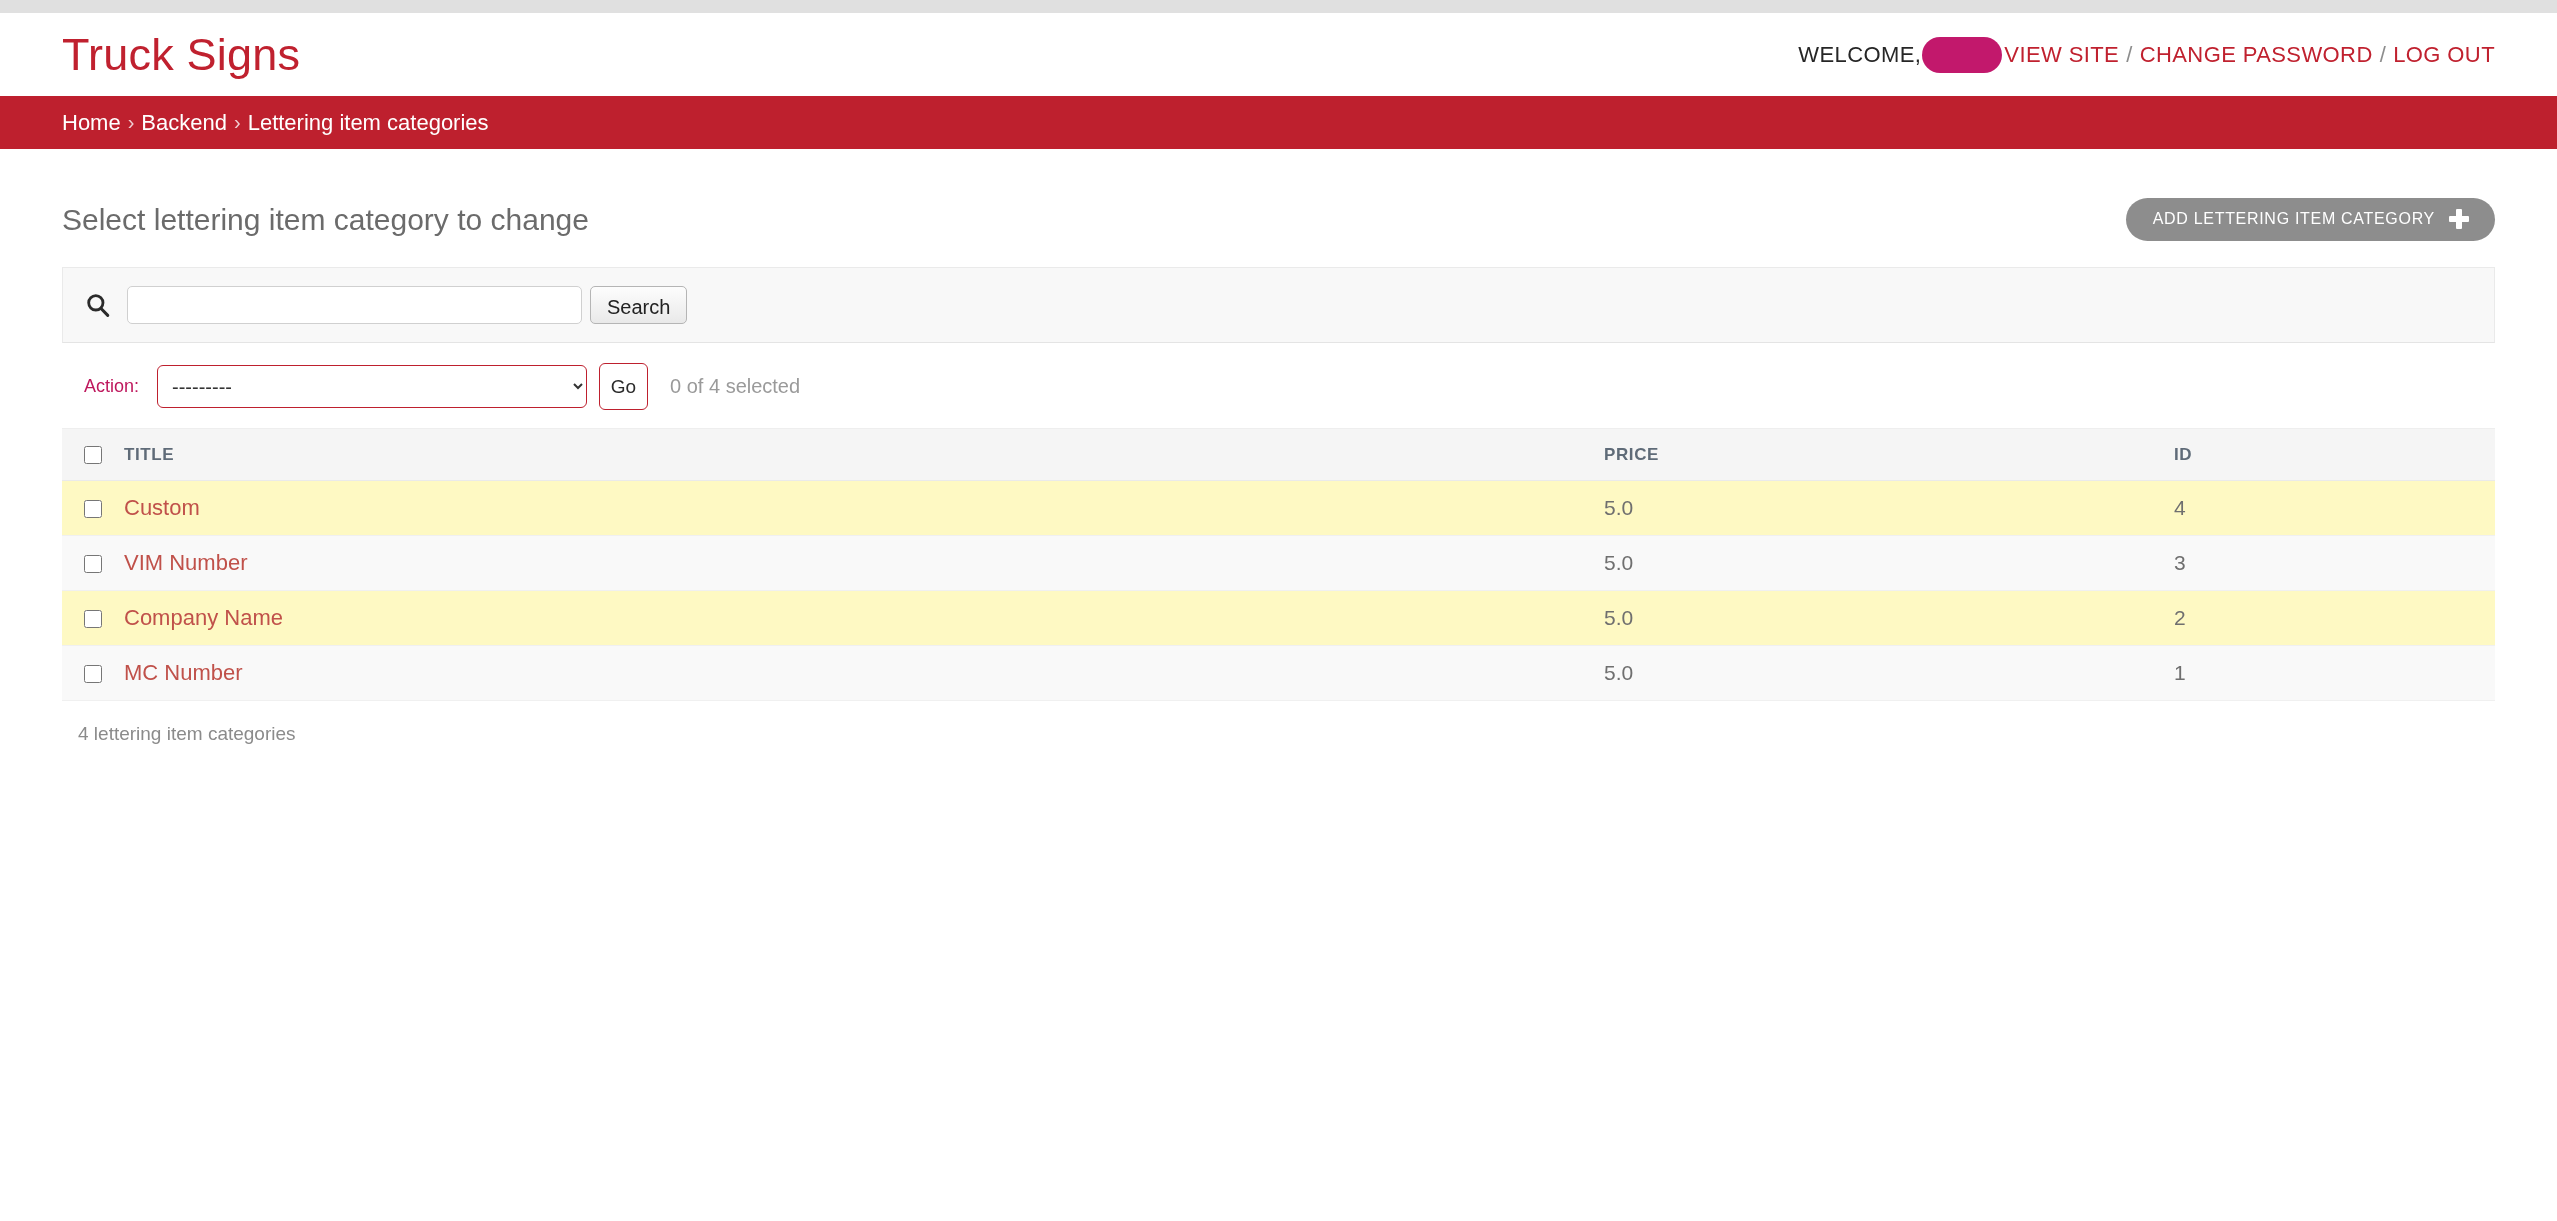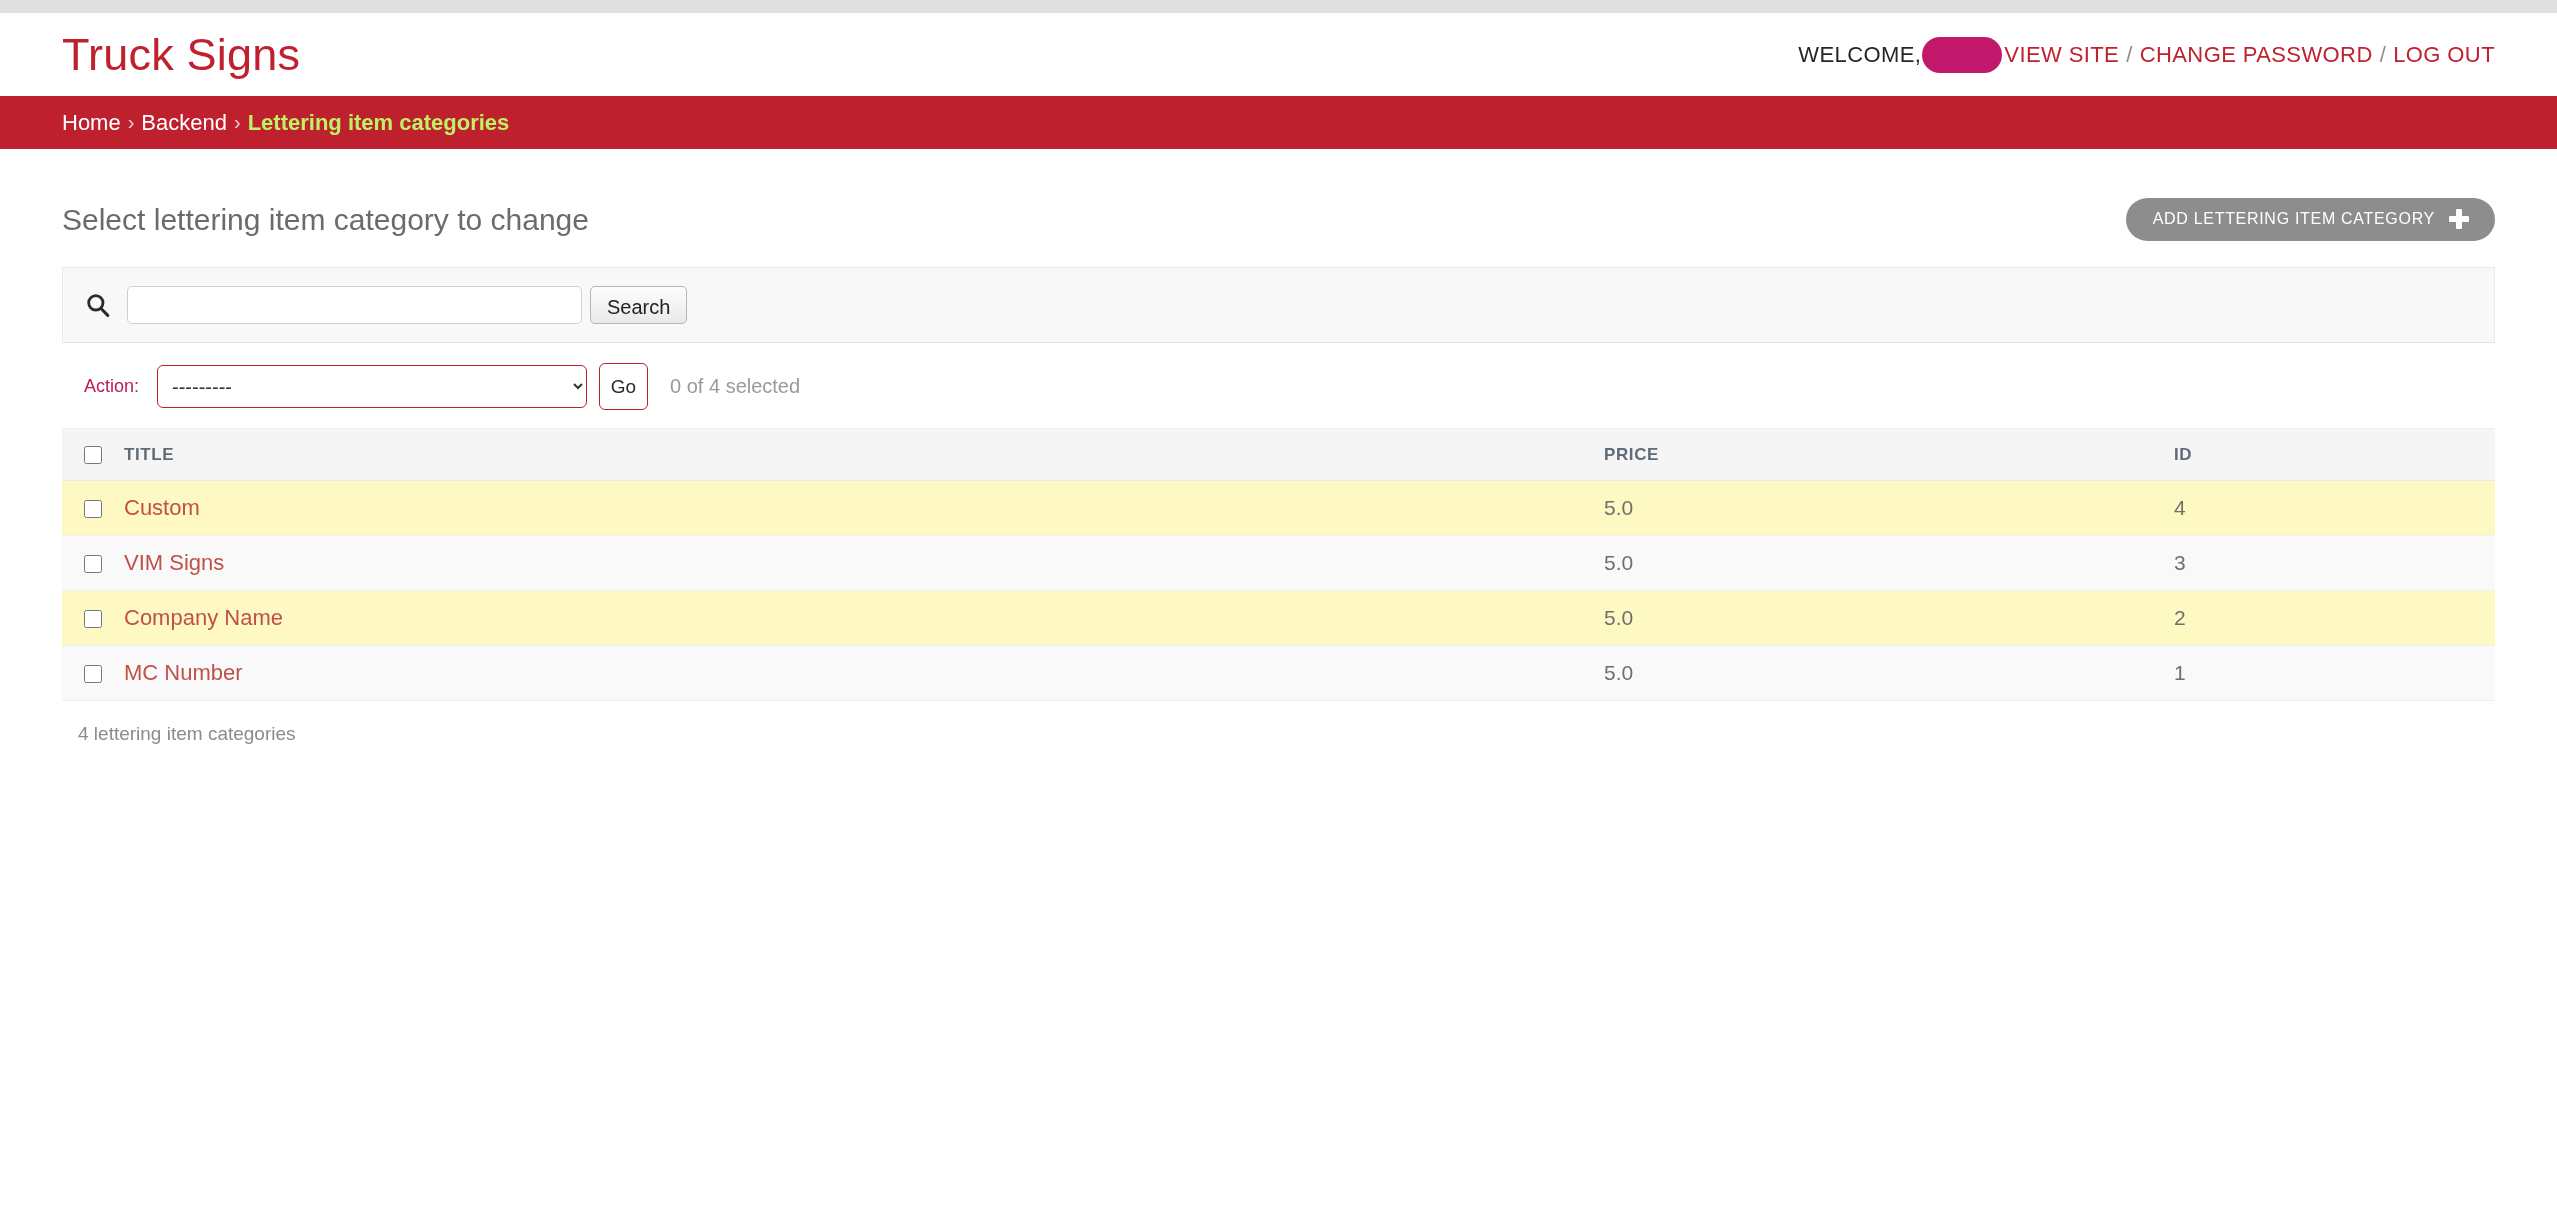--- a/index.html
+++ b/index.html
@@ -89,22 +89,21 @@
   .breadcrumbs a {
     color: #ffffff;
     text-decoration: none;
   }
   .breadcrumbs .crumb-sep {
     color: #f0cfd3;
     margin: 0 7px;
     font-size: 20px;
   }
   .breadcrumbs .current {
-    color: #bef264;
-    font-weight: bold;
+    color: #ffffff;
   }
 
   
   .content {
     padding: 0 62px;
   }
   .title-row {
     display: flex;
     align-items: center;
     justify-content: space-between;
@@ -370,21 +369,21 @@
           <a href="#">Custom</a>
         </td>
         <td class="col-price">5.0</td>
         <td class="col-id">4</td>
       </tr>
       <tr class="row2">
         <td class="col-check">
           <input type="checkbox" style="">
         </td>
         <td class="col-title">
-          <a href="#">VIM Signs</a>
+          <a href="#">VIM Number</a>
         </td>
         <td class="col-price">5.0</td>
         <td class="col-id">3</td>
       </tr>
       <tr class="row1">
         <td class="col-check">
           <input type="checkbox" style="">
         </td>
         <td class="col-title">
           <a href="#">Company Name</a>

